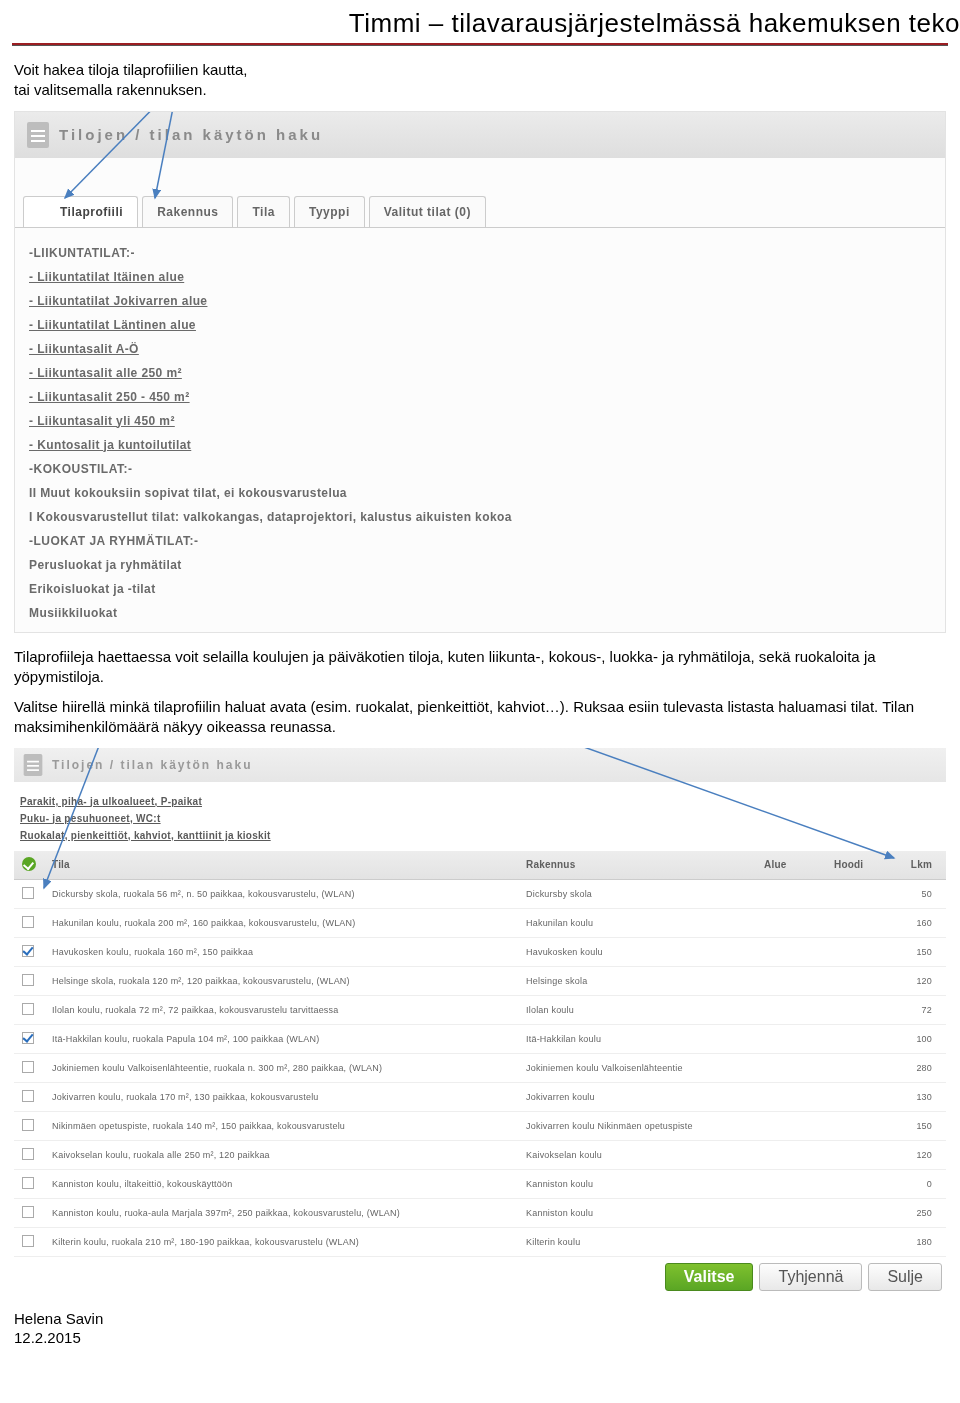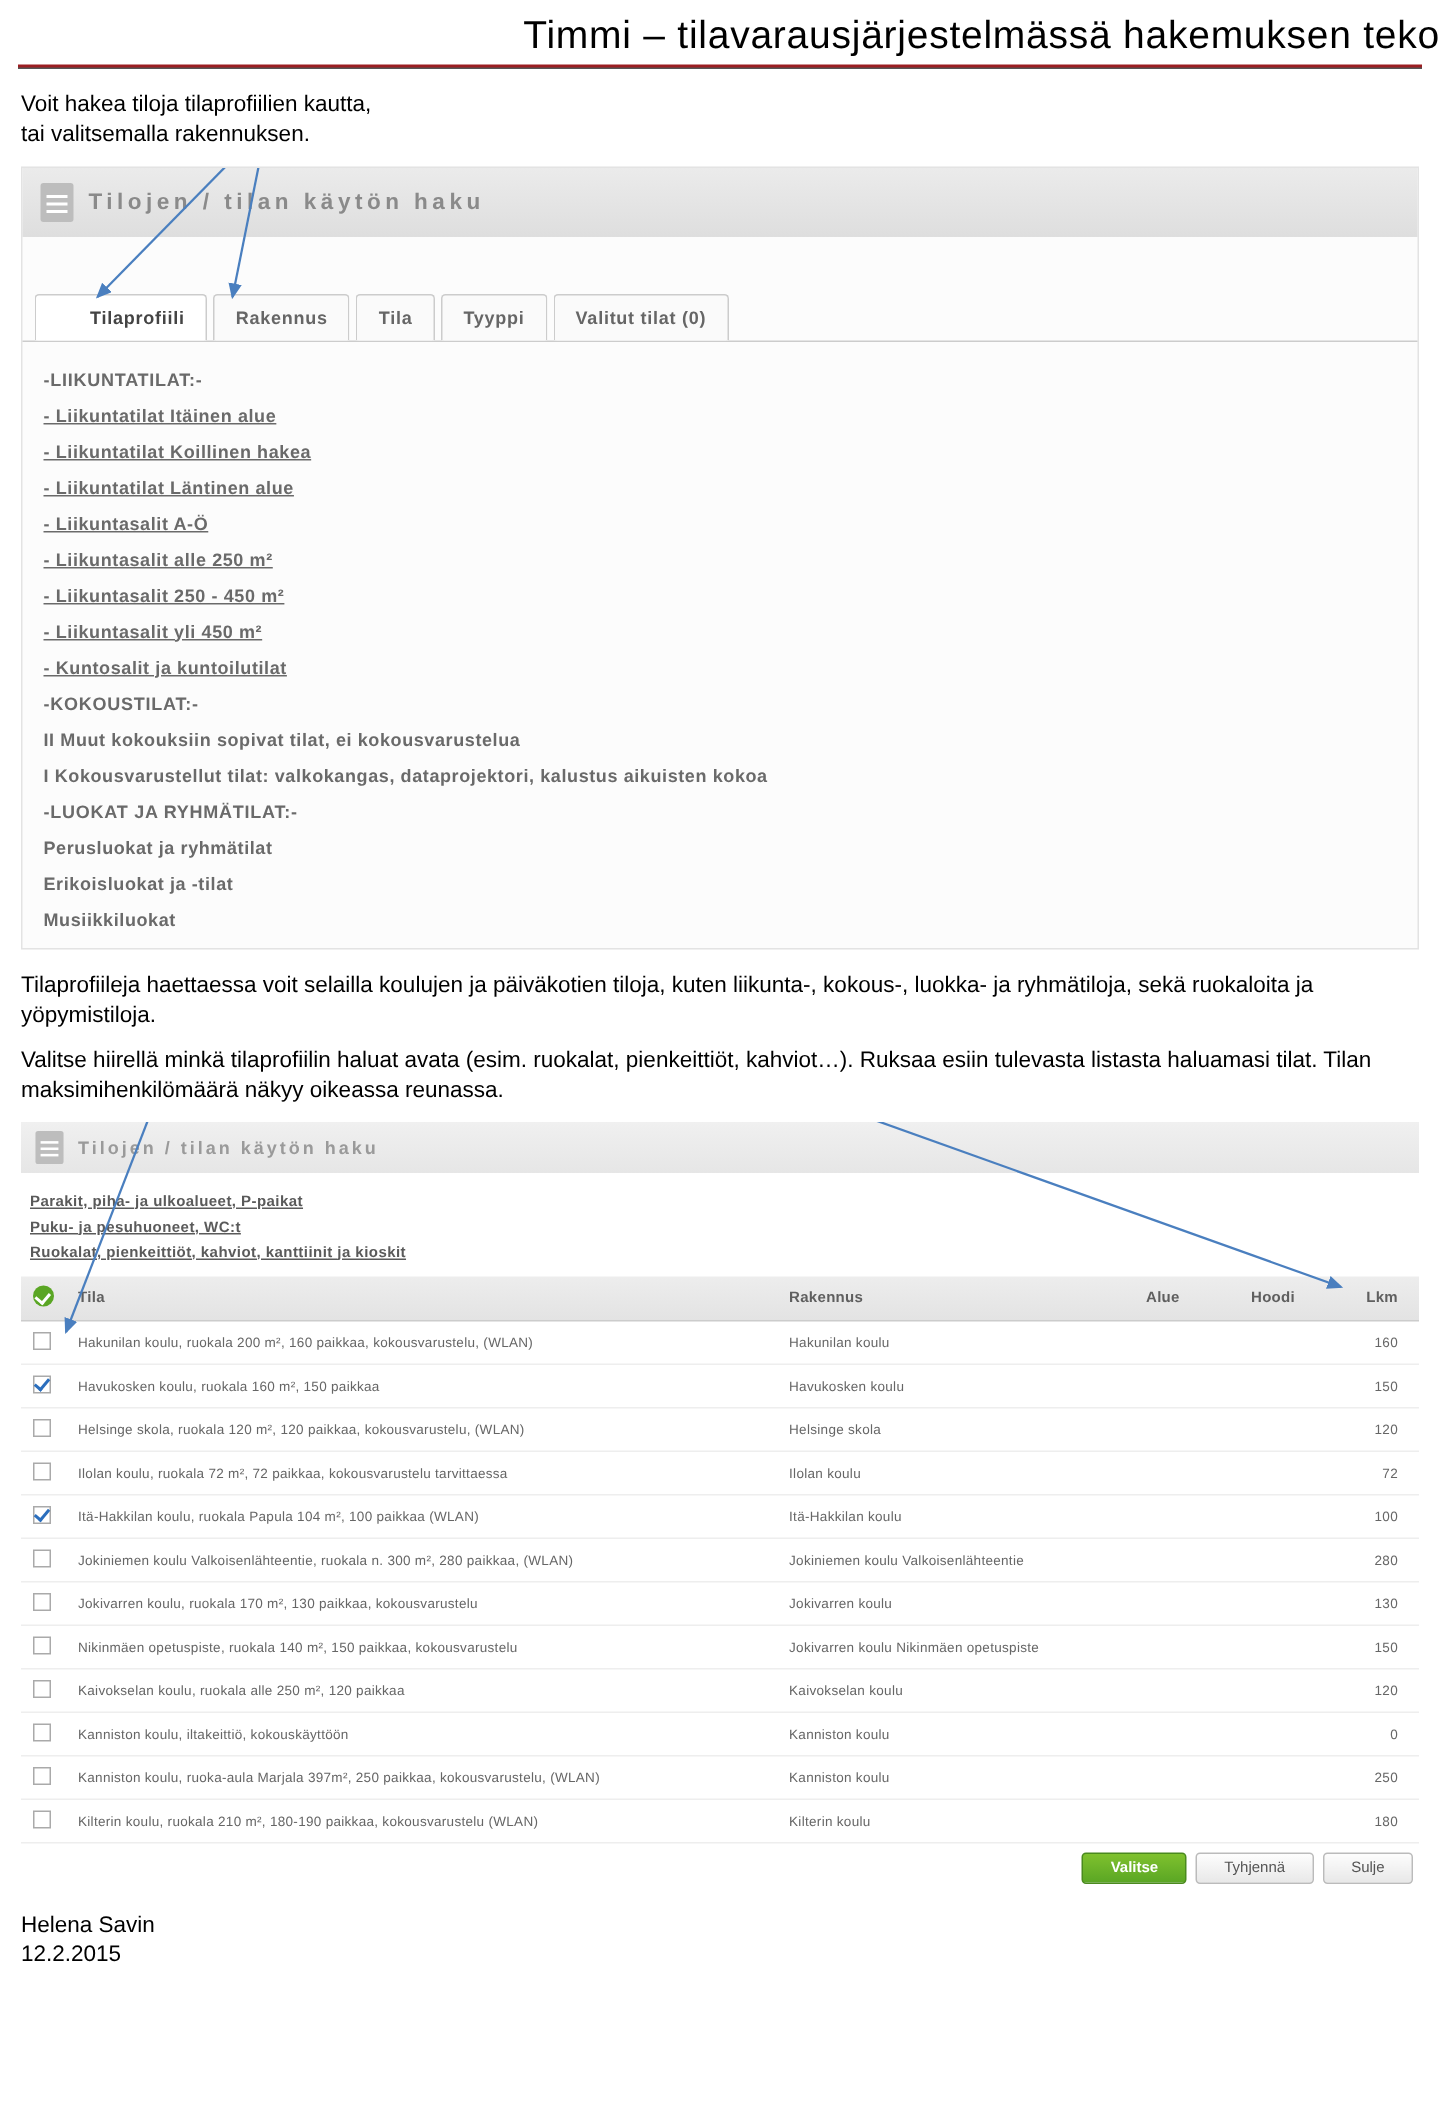--- a/index.html
+++ b/index.html
@@ -147,21 +147,21 @@
   }
   .cb.on::after {
     content:""; position:absolute; left:2px; top:-1px; width:4px; height:8px;
     border:2px solid #2a6ebd; border-top:none; border-left:none; transform:rotate(40deg);
   }
 
   .btn-row {
     display:flex; justify-content:flex-end; gap:6px; padding:6px 4px 2px 4px;
   }
   .btn {
-    padding: 4px 18px; font-size: 10px; border-radius: 3px; border:1px solid #bbb;
+    padding: 4px 18px; font-size: 16px; border-radius: 3px; border:1px solid #bbb;
     background: linear-gradient(#fdfdfd,#e8e8e8); color:#555;
   }
   .btn.primary {
     background: linear-gradient(#7fc12e,#5aa624); color:#fff; border-color:#4a8a1e;
     font-weight: bold;
   }
 
   .footer {
     padding: 8px 14px 4px 14px; font-size: 15px; line-height: 1.3;
   }
@@ -191,21 +191,21 @@
       <div class="tab active">Tilaprofiili</div>
       <div class="tab">Rakennus</div>
       <div class="tab">Tila</div>
       <div class="tab">Tyyppi</div>
       <div class="tab">Valitut tilat (0)</div>
     </div>
 
     <div class="link-list" id="link-list-1">
         <div class="grp">-LIIKUNTATILAT:-</div>
         <a class="lnk">- Liikuntatilat Itäinen alue</a>
-        <a class="lnk">- Liikuntatilat Koillinen hakea</a>
+        <a class="lnk">- Liikuntatilat Jokivarren alue</a>
         <a class="lnk">- Liikuntatilat Läntinen alue</a>
         <a class="lnk">- Liikuntasalit A-Ö</a>
         <a class="lnk">- Liikuntasalit alle 250 m²</a>
         <a class="lnk">- Liikuntasalit 250 - 450 m²</a>
         <a class="lnk">- Liikuntasalit yli 450 m²</a>
         <a class="lnk">- Kuntosalit ja kuntoilutilat</a>
         <div class="grp">-KOKOUSTILAT:-</div>
         <div class="plain">II Muut kokouksiin sopivat tilat, ei kokousvarustelua</div>
         <div class="plain">I Kokousvarustellut tilat: valkokangas, dataprojektori, kalustus aikuisten kokoa</div>
         <div class="grp">-LUOKAT JA RYHMÄTILAT:-</div>
@@ -247,20 +247,28 @@
           <th>Tila</th>
           <th>Rakennus</th>
           <th class="al">Alue</th>
           <th class="hd">Hoodi</th>
           <th class="lk">Lkm</th>
         </tr>
       </thead>
       <tbody id="room-body">
           <tr>
             <td><span class="cb"></span></td>
+            <td>Dickursby skola, ruokala 56 m², n. 50 paikkaa, kokousvarustelu, (WLAN)</td>
+            <td>Dickursby skola</td>
+            <td></td>
+            <td></td>
+            <td class="lk">50</td>
+          </tr>
+          <tr>
+            <td><span class="cb"></span></td>
             <td>Hakunilan koulu, ruokala 200 m², 160 paikkaa, kokousvarustelu, (WLAN)</td>
             <td>Hakunilan koulu</td>
             <td></td>
             <td></td>
             <td class="lk">160</td>
           </tr>
           <tr>
             <td><span class="cb on"></span></td>
             <td>Havukosken koulu, ruokala 160 m², 150 paikkaa</td>
             <td>Havukosken koulu</td>

